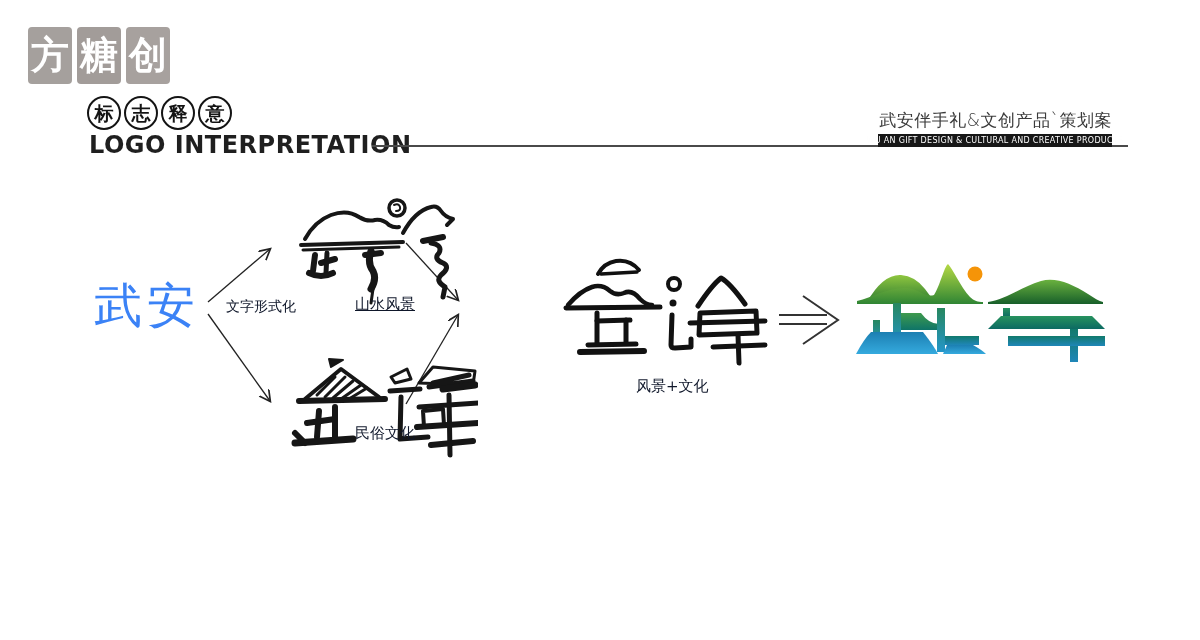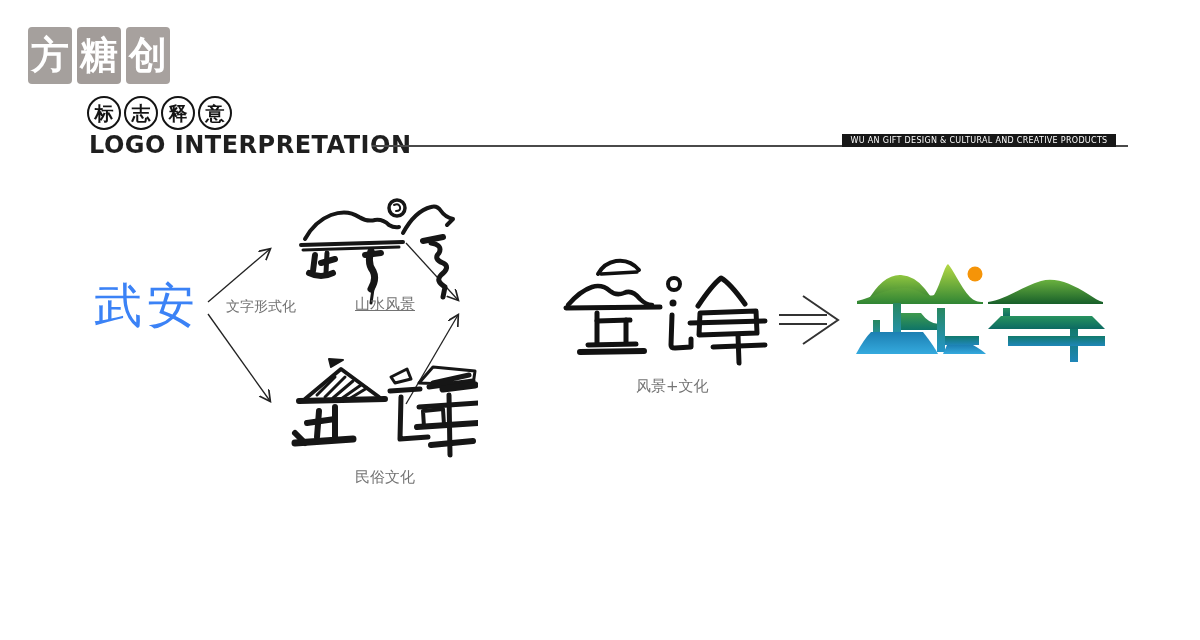--- a/index.html
+++ b/index.html
@@ -28,35 +28,35 @@
   }
   .page-title{
     left:89px;top:131px;font-size:24px;font-weight:800;letter-spacing:0.5px;color:#1f1f1f;
   }
   .divider{left:372px;top:145px;width:756px;height:2px;background:#4a4a4a;}
   .proj-cn{
     left:878px;top:109px;width:234px;text-align:right;
     font-size:17px;font-weight:300;letter-spacing:0.5px;color:#3b3b3b;white-space:nowrap;
   }
   .proj-bar{
-    left:842px;top:134px;width:274px;height:13px;background:#171717;
+    left:878px;top:134px;width:234px;height:13px;background:#171717;
     display:flex;align-items:center;justify-content:center;
     color:#fefefe;font-size:8px;letter-spacing:0.3px;white-space:nowrap;
   }
   
   .source-word{
     left:94px;top:274px;font-size:48px;letter-spacing:5px;color:#3b82f6;
     font-family:"DejaVu Serif","Liberation Serif",serif;white-space:nowrap;
   }
   .flow-label{
-    font-family:"DejaVu Serif","Liberation Serif",serif;color:#737373;white-space:nowrap;
+    font-family:"DejaVu Serif","Liberation Serif",serif;color:#0f172a;white-space:nowrap;
   }
   .branch-label{left:226px;top:298px;font-size:14px;}
   .lbl-top{left:350px;top:295px;width:70px;text-align:center;font-size:15px;text-decoration:underline;}
-  .lbl-bottom{left:350px;top:468px;width:70px;text-align:center;font-size:15px;}
+  .lbl-bottom{left:350px;top:424px;width:70px;text-align:center;font-size:15px;}
   .lbl-mid{left:636px;top:377px;width:78px;text-align:left;font-size:15px;}
   .desc{
     left:88px;top:494px;width:1028px;
     font-size:17px;line-height:30px;letter-spacing:0.2px;color:#3e3e3e;text-align:justify;
   }
   svg{display:block;}
 </style>
 </head>
 <body>
 
@@ -78,20 +78,21 @@
     <div class="seal-circle">标</div>
     <div class="seal-circle">志</div>
     <div class="seal-circle">释</div>
     <div class="seal-circle">意</div>
   </div>
 
   <div class="abs page-title">LOGO INTERPRETATION</div>
 
   <div class="abs divider"></div>
 
+  <div class="abs proj-cn">武安伴手礼&amp;文创产品`策划案</div>
   <div class="abs proj-bar">
     <span>WU AN GIFT DESIGN &amp; CULTURAL AND CREATIVE PRODUCTS</span>
   </div>
 
   <div class="abs source-word">武安</div>
 
   <svg class="abs" style="left:0;top:0;" width="1200" height="640">
     <defs>
       <marker id="ah" markerWidth="11" markerHeight="11" refX="8" refY="4.5" orient="auto">
         <path d="M0,0 L8.5,4.5 L0,9" fill="none" stroke="#222" stroke-width="1.3"></path>

